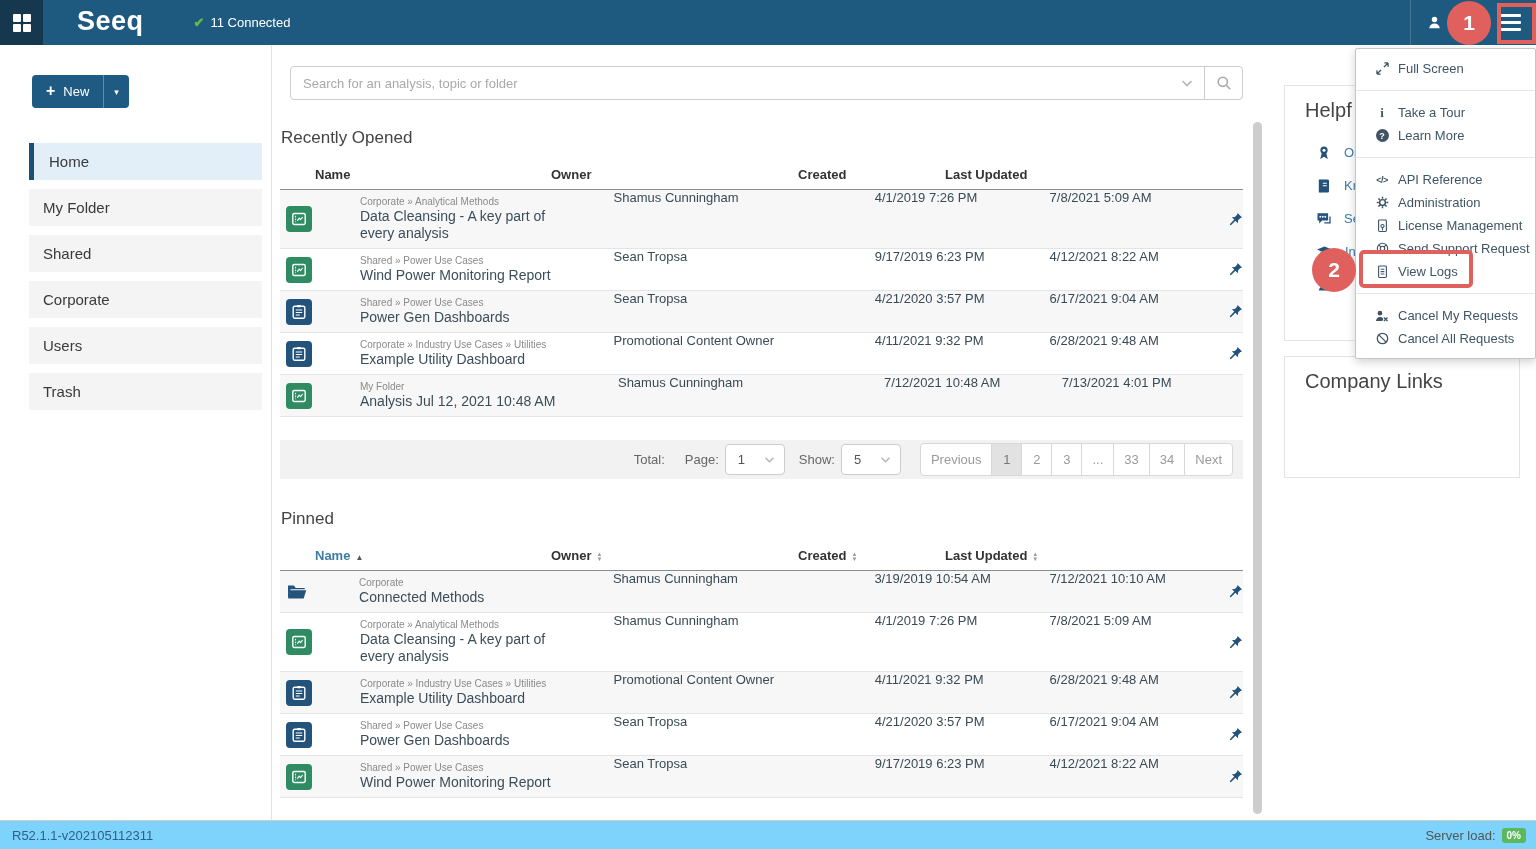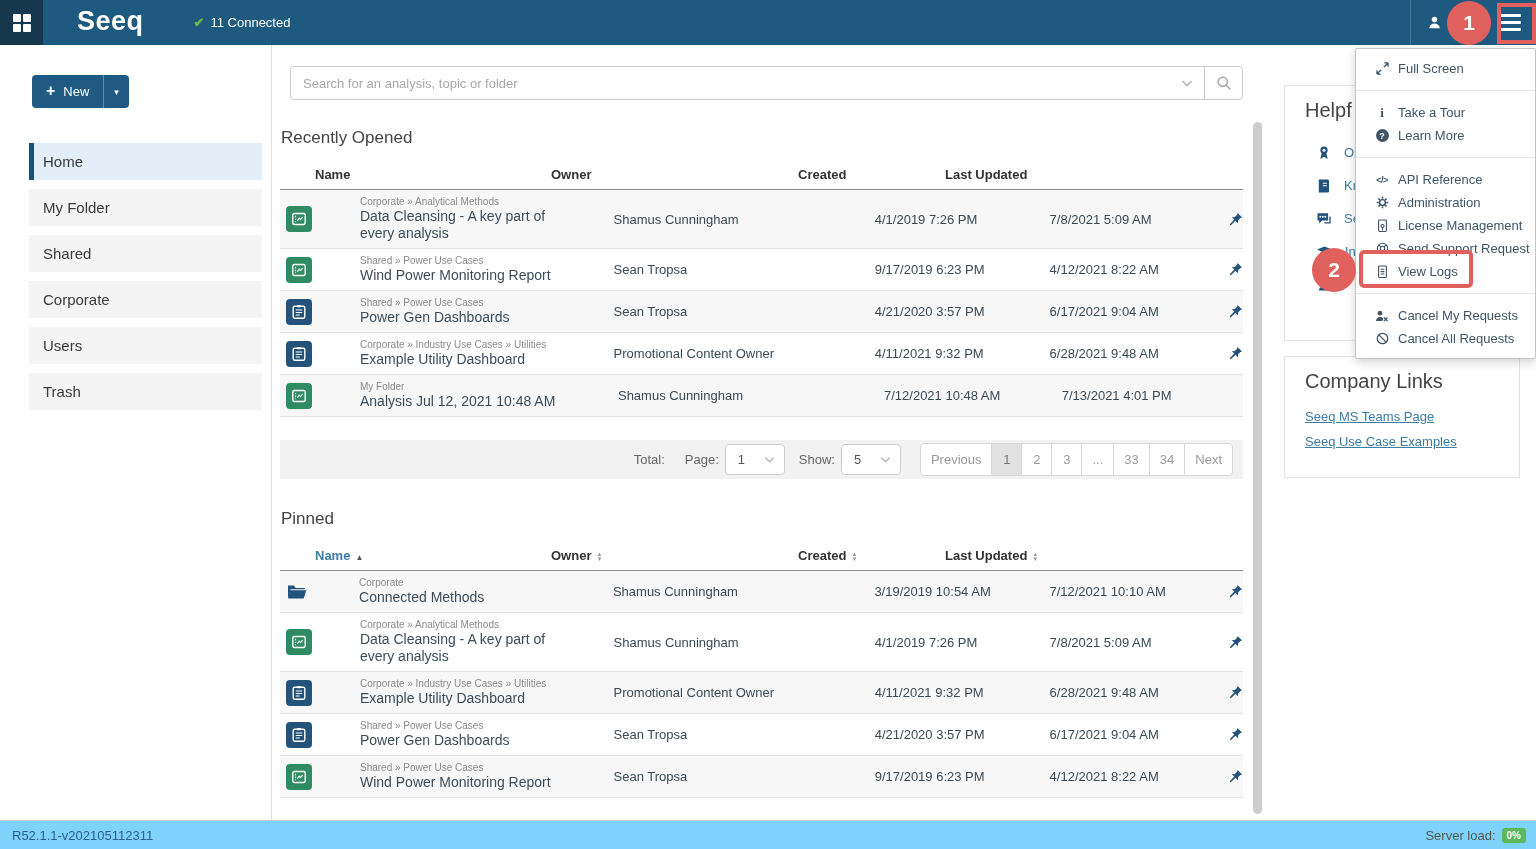--- a/index.html
+++ b/index.html
@@ -20,33 +20,33 @@
   .user { display:flex; align-items:center; gap:7px; color:#fff; font-size:13px; padding:0 12px 0 16px; border-left:1px solid rgba(255,255,255,.18); height:100%; cursor:pointer; }
   .burger { width:52px; height:100%; display:flex; flex-direction:column; justify-content:center; align-items:center; gap:4px; cursor:pointer; }
   .burger span { width:22px; height:3px; background:#fff; border-radius:1px; }
   
   .new-btn { position:absolute; left:32px; top:75px; height:33px; background:#1F5A83; border-radius:4px; display:flex; align-items:stretch; color:#fff; font-size:13px; cursor:pointer; }
   .new-main { display:flex; align-items:center; gap:8px; padding:0 14px; }
   .new-plus { font-size:16px; font-weight:bold; margin-top:-1px; }
   .new-caret { display:flex; align-items:center; padding:0 10px; border-left:1px solid rgba(255,255,255,.3); font-size:9px; }
   .side-nav { position:absolute; left:29px; top:143px; width:233px; }
   .side-item { height:37px; background:#F4F4F4; margin-bottom:9px; display:flex; align-items:center; padding-left:14px; font-size:15px; color:#3A3A3A; cursor:pointer; }
-  .side-item.active { background:#E2EFF8; border-left:5px solid #1B4F76; padding-left:9px; }
+  .side-item.active { background:#E2EFF8; border-left:5px solid #1B4F76; padding-left:15px; }
   .v-divider { position:absolute; left:271px; top:45px; height:775px; width:1px; background:#E2E2E2; }
   
   .search-wrap { position:absolute; left:290px; top:66px; width:953px; height:34px; border:1px solid #CCC; border-radius:4px; display:flex; align-items:center; background:#fff; }
   .search-input { flex:1; border:none; outline:none; padding:0 12px; font-size:13px; color:#555; font-family:inherit; background:transparent; }
   .search-input::placeholder { color:#A9A9A9; }
   .search-chevron { margin-right:11px; display:flex; cursor:pointer; }
   .search-btn { width:38px; height:100%; border-left:1px solid #CCC; display:flex; align-items:center; justify-content:center; cursor:pointer; border-radius:0 4px 4px 0; }
   
   .sec-title { position:absolute; left:281px; font-size:17px; color:#444; }
   .tbl { position:absolute; left:280px; width:963px; }
   .tbl-head { display:flex; align-items:center; height:30px; border-bottom:1px solid #8C8C8C; font-weight:bold; font-size:13px; color:#333; }
-  .row { display:flex; align-items:center; border-bottom:1px solid #E4E4E4; font-size:13px; min-height:42px; cursor:pointer;gap:48px; }
+  .row { display:flex; border-bottom:1px solid #E4E4E4; font-size:13px; min-height:42px; cursor:pointer;gap:48px; }
   .row.odd { background:#F7F7F7; }
   .c0 { width:35px; padding-left:6px; display:flex; align-items:center; }
   .c1 { width:236px; padding-right:14px; }
   .c2 { width:247px; }
   .c3 { width:147px; }
   .c4 { width:143px; }
   .c5 { flex:1; padding-left:7px; display:flex; align-items:center; }
   .cellv { color:#3A4A55; }
   .crumb { font-size:10px; color:#8A8A8A; margin-bottom:1px; }
   .iname { font-size:14px; color:#3C4D5A; line-height:17px; }
@@ -551,24 +551,20 @@
             <path d="M2.8 13.6c.5-3 2.6-4.5 5.2-4.5s4.7 1.5 5.2 4.5z"></path>
           </g>
         </svg>
       <span class="lbl"></span>
     </div>
   </div>
 </div>
 
 <div class="card card-company">
   <h2>Company Links</h2>
-  <div class="co-links">
-    <a>Seeq MS Teams Page</a>
-    <a>Seeq Use Case Examples</a>
-  </div>
 </div>
 
 <div class="menu">
   <div class="mgroup">
     <div class="mi">
       <span class="ic">
           <svg width="13" height="13" viewBox="0 0 14 14">
             <path d="M13 1 8.6 5.4 M13 1 H9 M13 1 V5 M1 13 l4.4-4.4 M1 13 h4 M1 13 v-4" stroke="#3F5566" stroke-width="1.4" fill="none"></path>
           </svg>
         </span>

